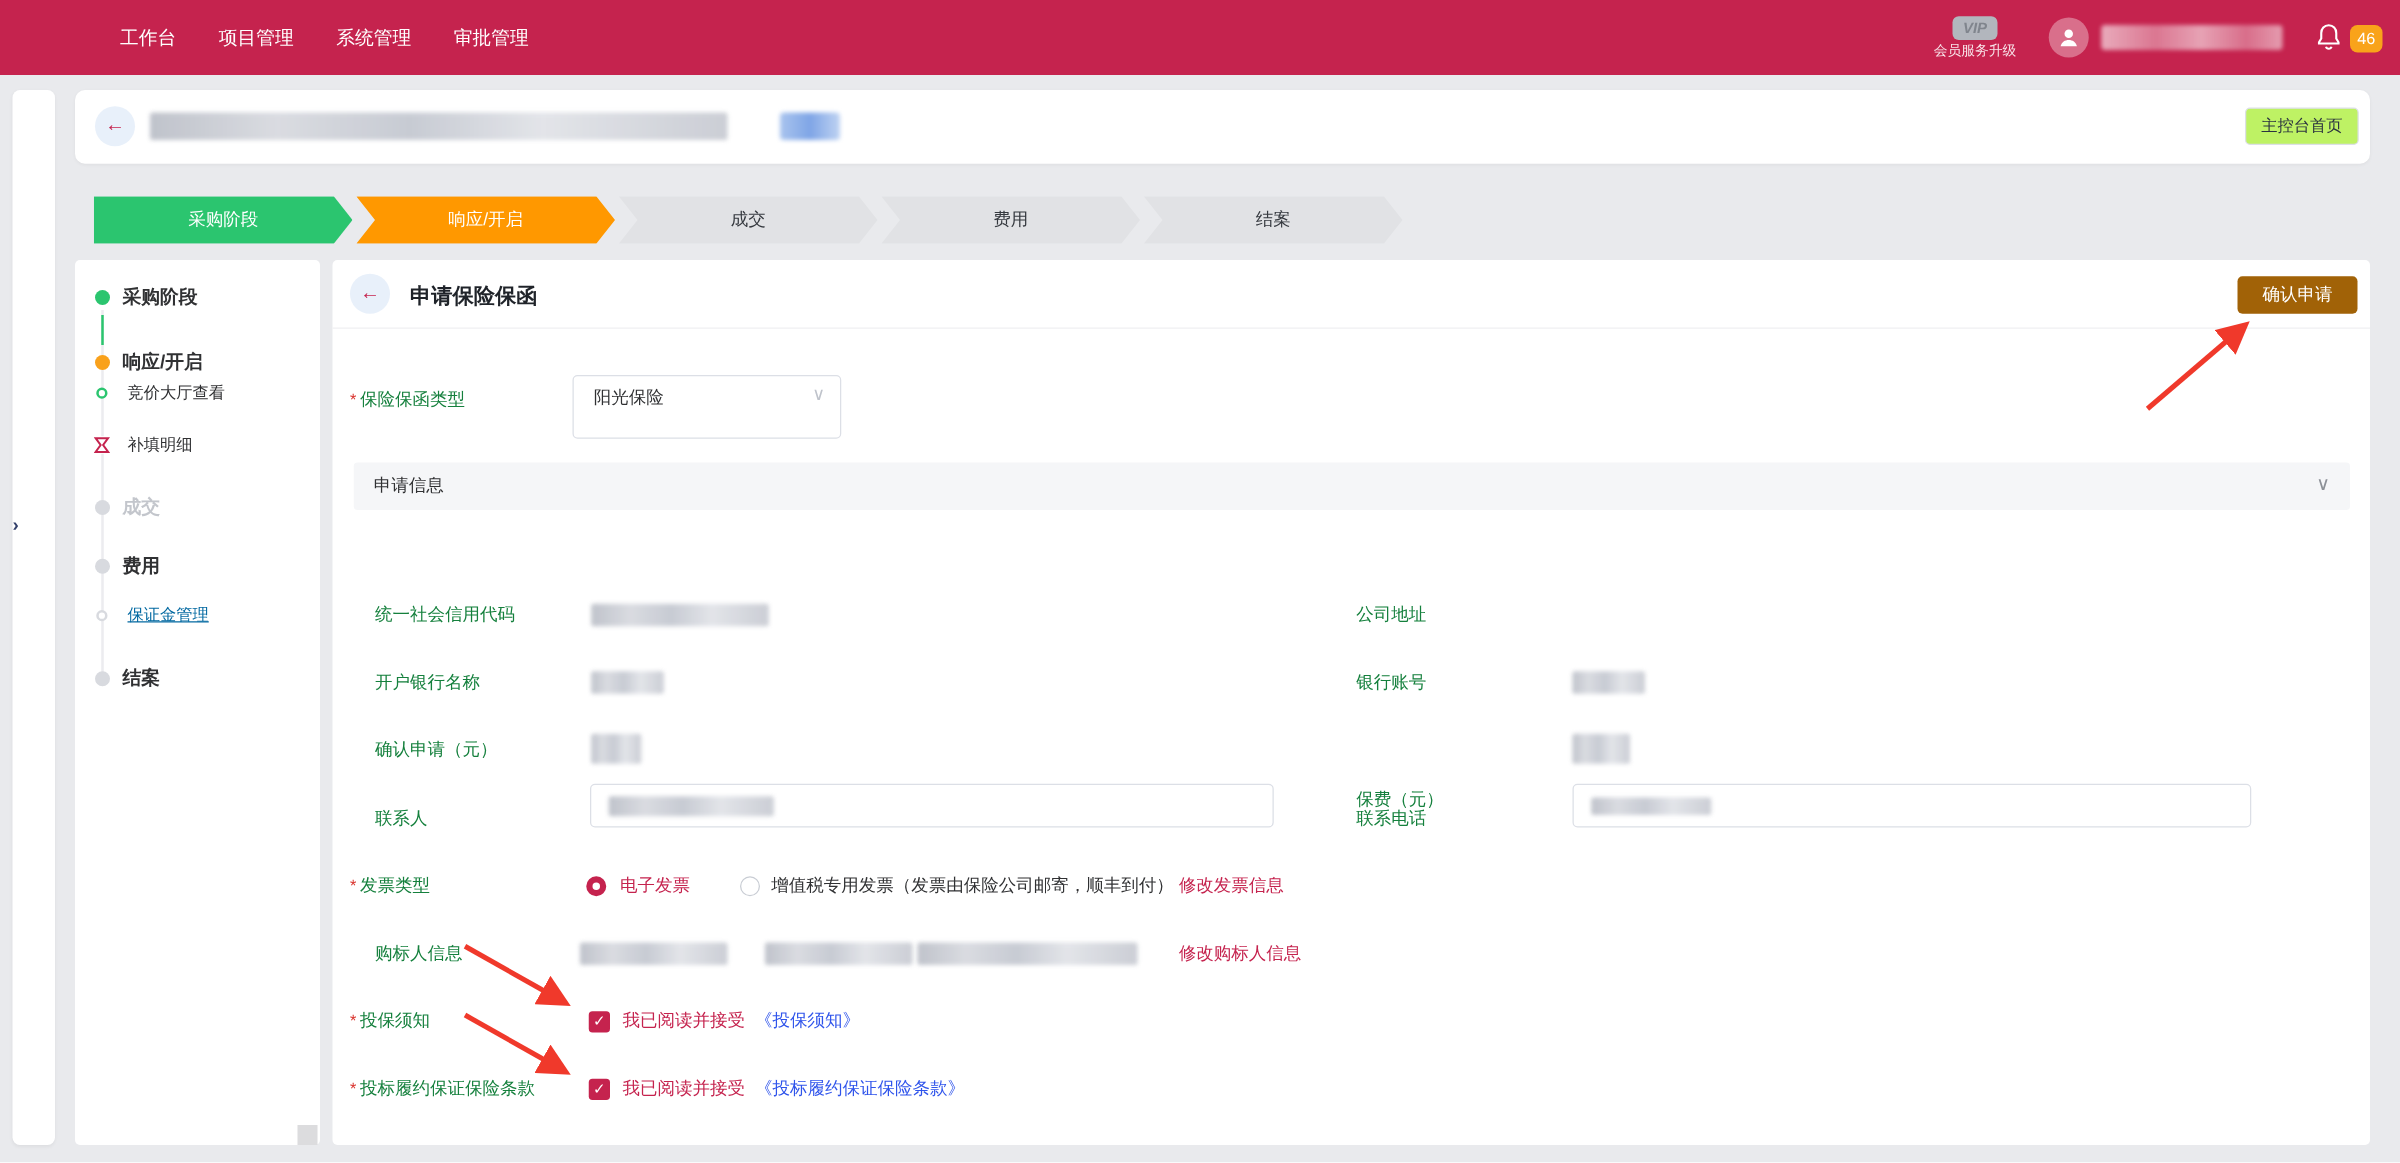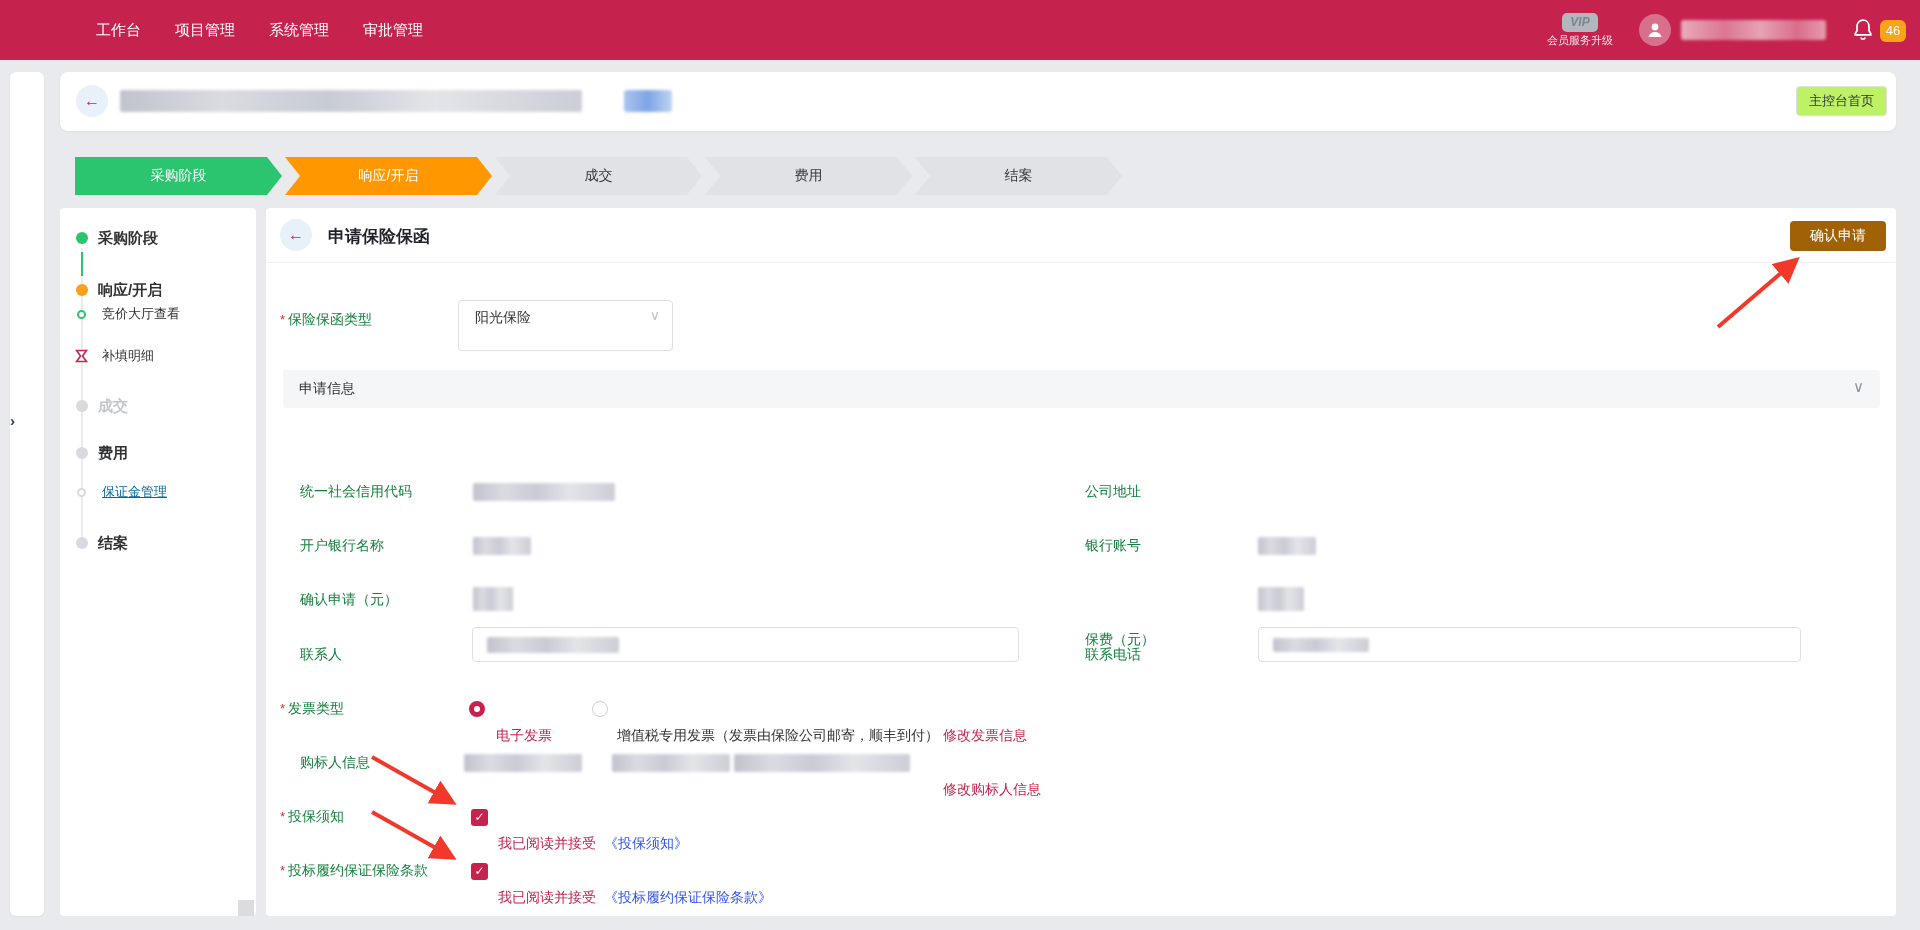--- a/index.html
+++ b/index.html
@@ -66,21 +66,21 @@
   .select-box { position:absolute; left:192px; top:-5px; width:215px; height:51px; border:1px solid #DCDFE6; border-radius:4px; background:#fff; cursor:pointer; }
   .select-text { position:absolute; left:16px; top:8px; font-size:14px; color:#303133; }
   .select-caret { position:absolute; right:12px; top:6px; color:#BFC3CB; font-size:14px; }
   .section-bar { position:absolute; left:17px; top:162px; width:1597px; height:38px; background:#F5F6F8; border-radius:3px; cursor:pointer; }
   .section-title { position:absolute; left:16px; top:10px; font-size:14px; color:#303133; }
   .section-caret { position:absolute; right:16px; top:8px; color:#8C9097; font-size:15px; }
   .input-box { position:absolute; top:-13px; height:35px; border:1px solid #DCDFE6; border-radius:4px; background:#fff; cursor:text; }
   .radio { position:absolute; top:7px; width:16px; height:16px; border-radius:50%; }
   .radio.checked { border:5px solid #C5234E; background:#fff; }
   .radio.unchecked { border:1px solid #C9CDD4; background:#fff; }
-  .opt-label { position:absolute; top:50%; transform:translateY(-50%); font-size:14px; white-space:nowrap; cursor:pointer;margin-top:27px; }
+  .opt-label { position:absolute; top:50%; transform:translateY(-50%); font-size:14px; white-space:nowrap; cursor:pointer; }
   .red-link { color:#C5234E; cursor:pointer; }
   .blue-link { color:#2F54EB; cursor:pointer; }
   .checkbox { position:absolute; left:205px; top:7px; width:17px; height:17px; background:#C5234E; border-radius:3px; color:#fff; font-size:12px; line-height:17px; text-align:center; cursor:pointer; }
   .annotations { position:absolute; left:0; top:0; pointer-events:none; z-index:50; }
 </style>
 </head>
 <body>
 
 <div class="canvas">
 

